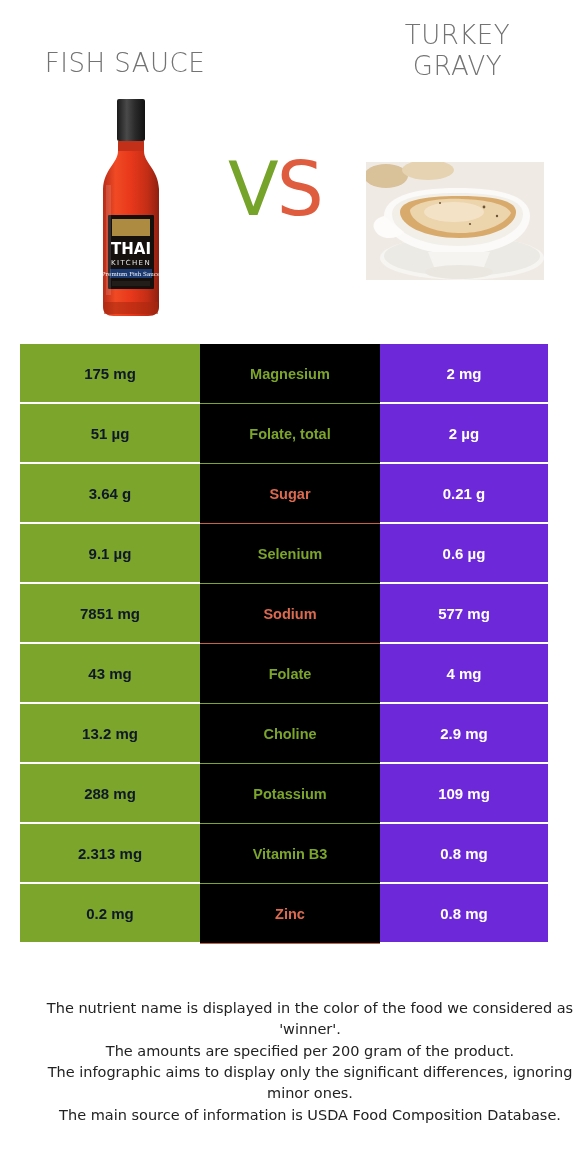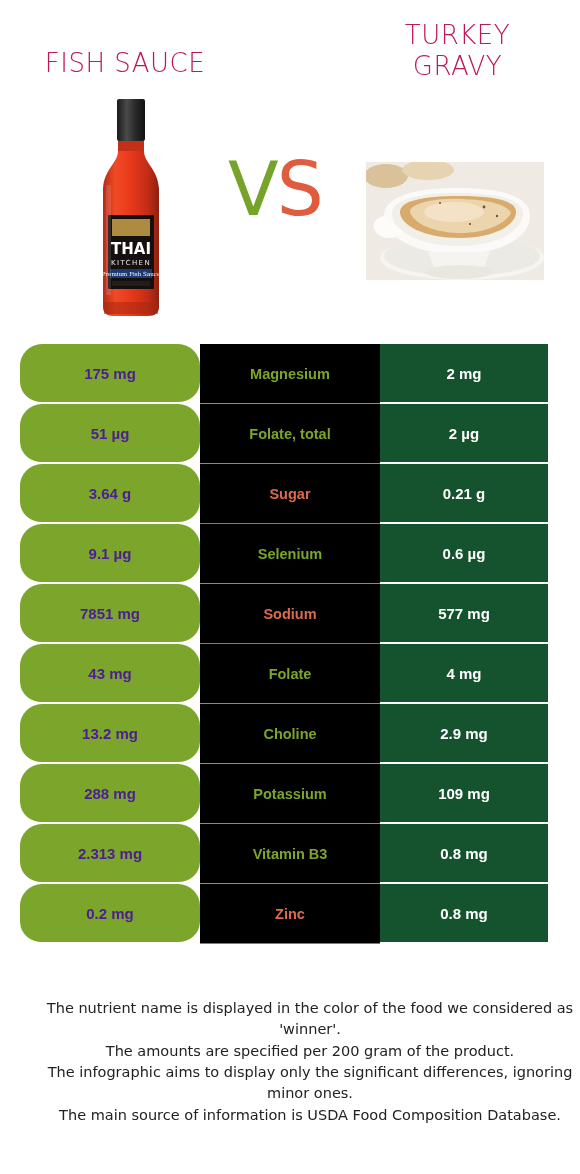--- a/index.html
+++ b/index.html
@@ -18,21 +18,21 @@
 
   
   .header {
     position: relative;
     height: 330px;
   }
   .title {
     position: absolute;
     font-weight: 300;
     letter-spacing: 0.5px;
-    color: #be185d;
+    color: #737373;
     text-align: center;
     line-height: 1.18;
     font-family: "DejaVu Sans", sans-serif;
     font-stretch: normal;
   }
   .title-left {
     left: 10px;
     top: 48px;
     width: 230px;
     font-size: 26px;
@@ -92,33 +92,32 @@
     display: flex;
     align-items: center;
     justify-content: center;
     font-size: 15px;
     font-weight: 600;
     box-sizing: border-box;
   }
   .cell-left {
     width: 180px;
     background: #7ba52b;
-    color: #4c1d95;
+    color: #0f172a;
     border-bottom: 2px solid #ffffff;
-    border-radius: 22px;
   }
   .cell-mid {
     width: 180px;
     background: #000000;
     font-size: 14.5px;
     font-weight: 600;
   }
   .cell-right {
     width: 168px;
-    background: #14532d;
+    background: #6d28d9;
     color: #ffffff;
     border-bottom: 2px solid #ffffff;
   }
   .mid-green { color: #7ba52b; border-bottom: 1px solid #7ba52b; }
   .mid-orange { color: #dd6a4e; border-bottom: 1px solid #c9623f; }
 
   
   .footer {
     position: absolute;
     left: 20px;

